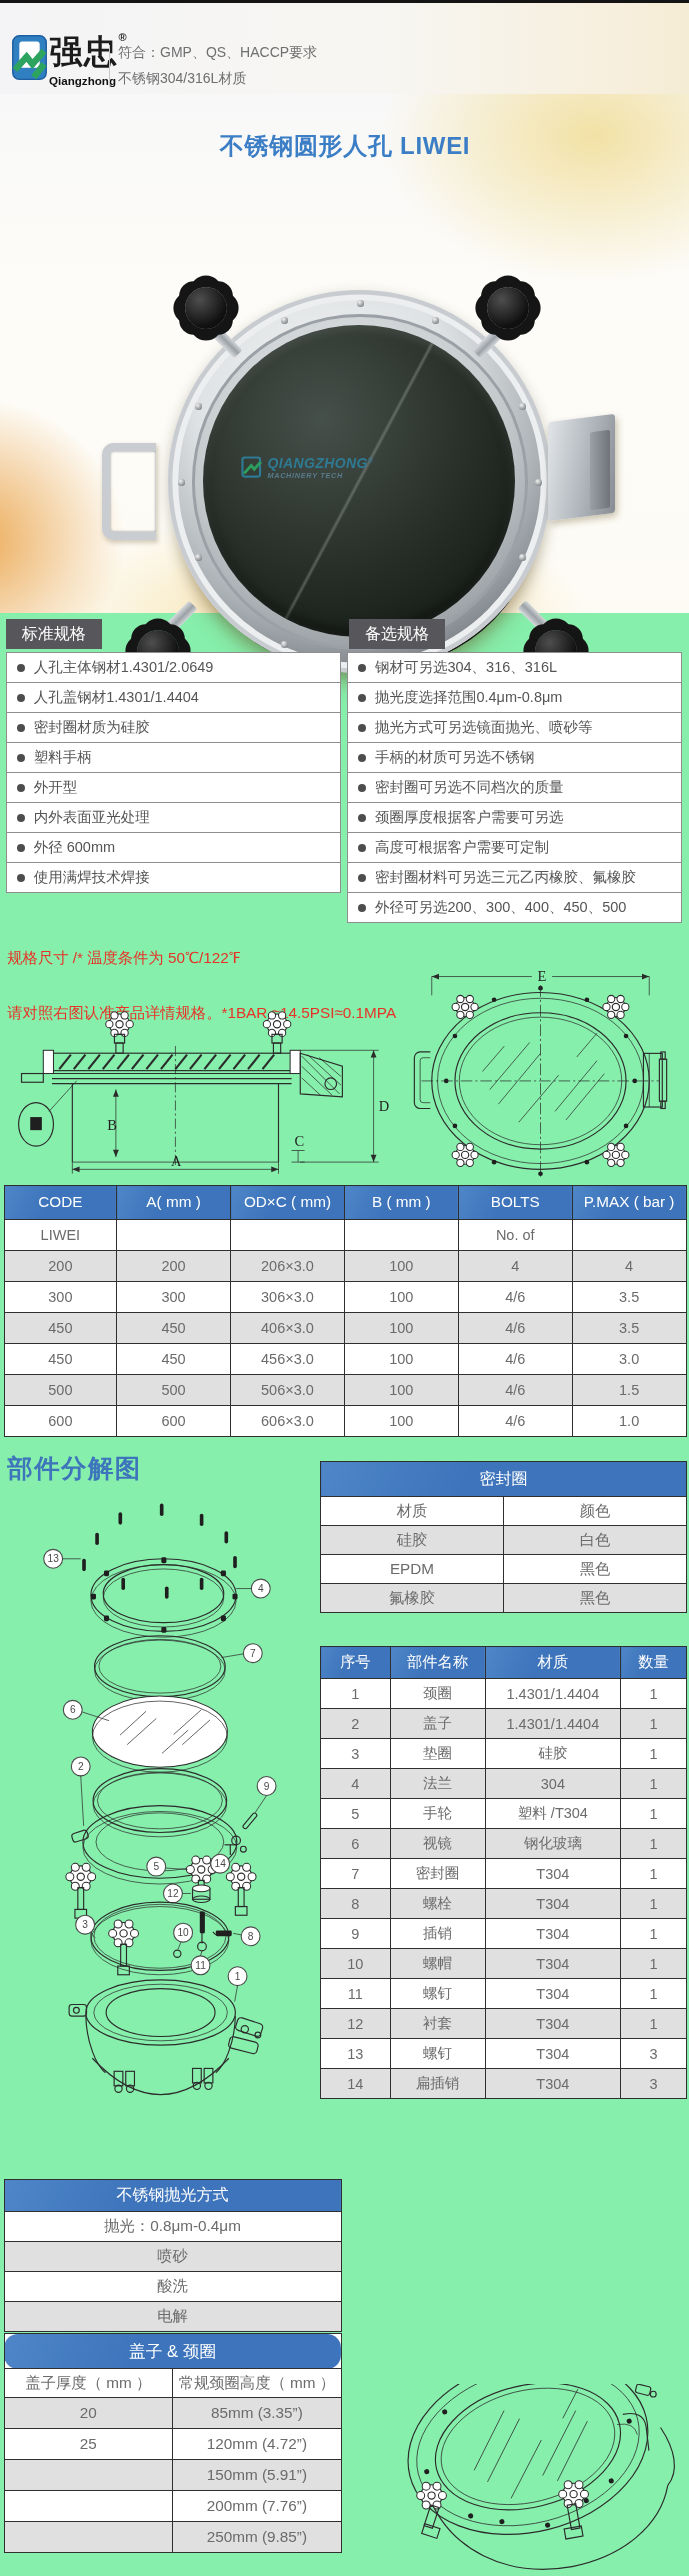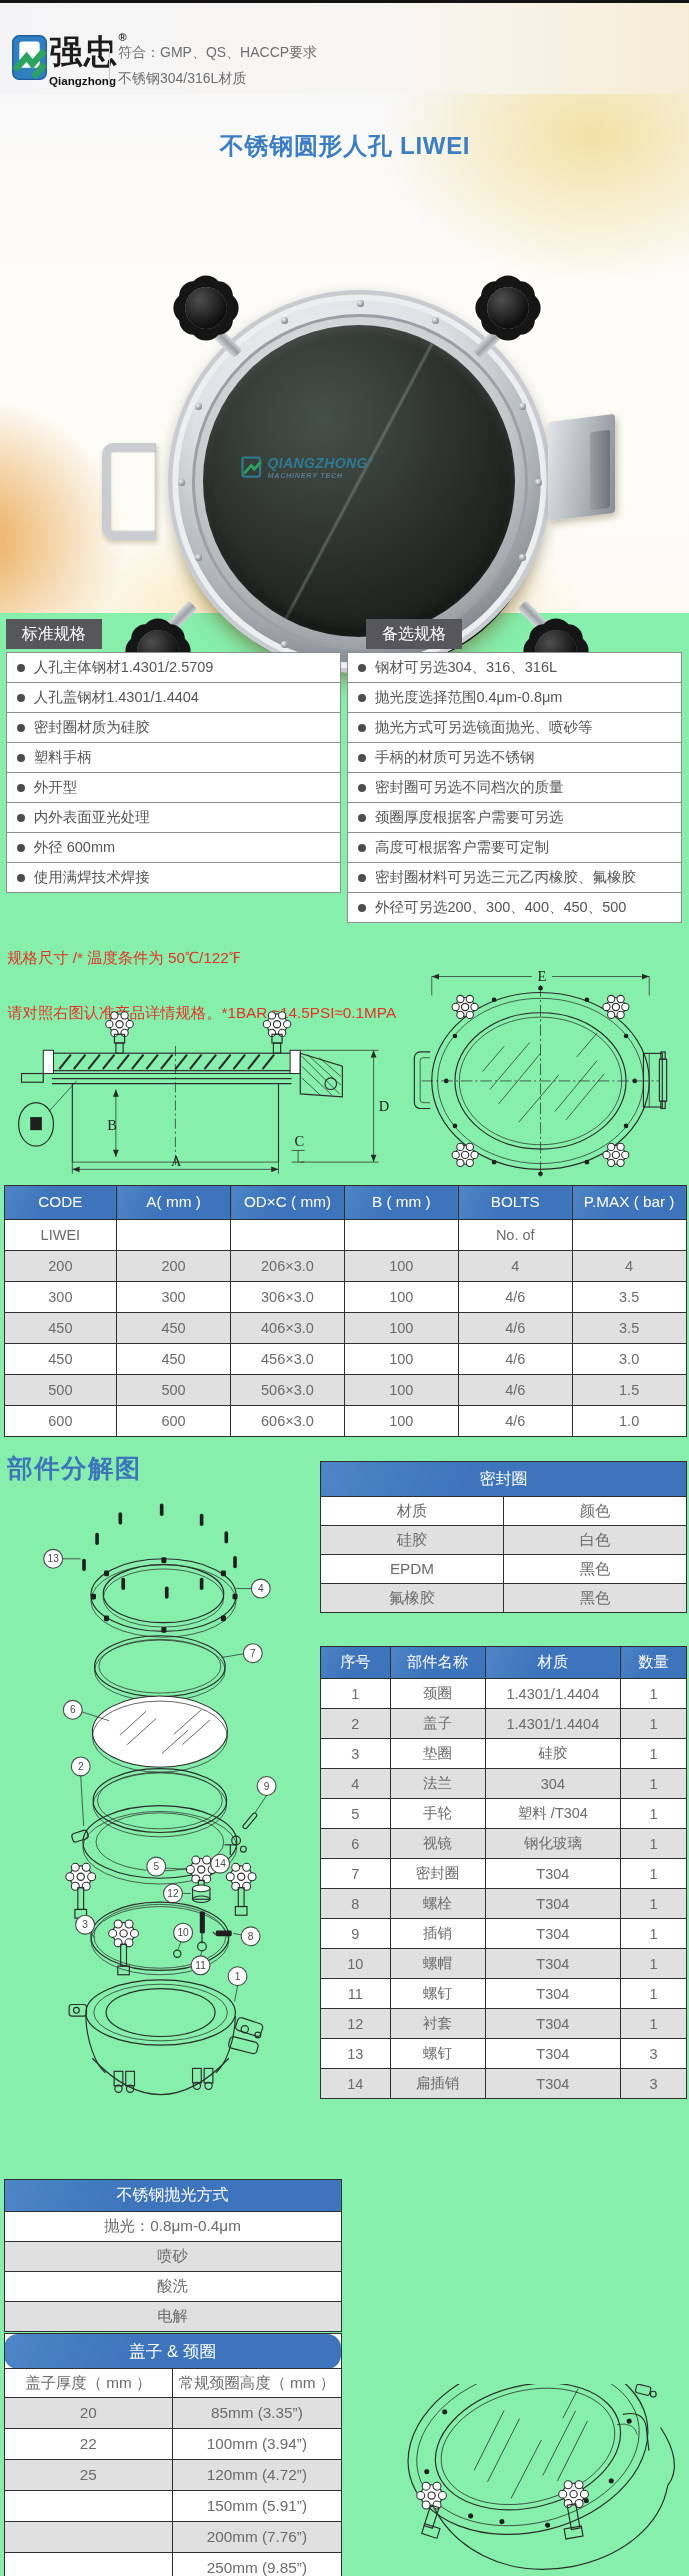--- a/index.html
+++ b/index.html
@@ -186,21 +186,21 @@
           <div class="wm-sub">MACHINERY TECH</div>
         </div>
       </div>
     </div>
   </div>
 
   <div class="abs sec-tag" style="left:5.8px;top:619px">标准规格</div>
   <div class="abs spec-box" style="left:5.8px;top:652px">
       <div class="spec-row">
         <span class="bullet"></span>
-        <span>人孔主体钢材1.4301/2.5709</span>
+        <span>人孔主体钢材1.4301/2.0649</span>
       </div>
       <div class="spec-row">
         <span class="bullet"></span>
         <span>人孔盖钢材1.4301/1.4404</span>
       </div>
       <div class="spec-row">
         <span class="bullet"></span>
         <span>密封圈材质为硅胶</span>
       </div>
       <div class="spec-row">
@@ -218,21 +218,21 @@
       <div class="spec-row">
         <span class="bullet"></span>
         <span>外径 600mm</span>
       </div>
       <div class="spec-row">
         <span class="bullet"></span>
         <span>使用满焊技术焊接</span>
       </div>
     </div>
 
-  <div class="abs sec-tag" style="left:366px;top:619px">备选规格</div>
+  <div class="abs sec-tag" style="left:349px;top:619px">备选规格</div>
   <div class="abs spec-box" style="left:347px;top:652px">
       <div class="spec-row">
         <span class="bullet"></span>
         <span>钢材可另选304、316、316L</span>
       </div>
       <div class="spec-row">
         <span class="bullet"></span>
         <span>抛光度选择范围0.4μm-0.8μm</span>
       </div>
       <div class="spec-row">
@@ -870,24 +870,20 @@
         <th>盖子厚度（ mm ）</th>
         <th>常规颈圈高度（ mm ）</th>
       </tr>
     </thead>
     <tbody>
         <tr>
           <td>20</td>
           <td>85mm (3.35”)</td>
         </tr>
         <tr>
-          <td>22</td>
-          <td>100mm (3.94”)</td>
-        </tr>
-        <tr>
           <td>25</td>
           <td>120mm (4.72”)</td>
         </tr>
         <tr>
           <td></td>
           <td>150mm (5.91”)</td>
         </tr>
         <tr>
           <td></td>
           <td>200mm (7.76”)</td>

